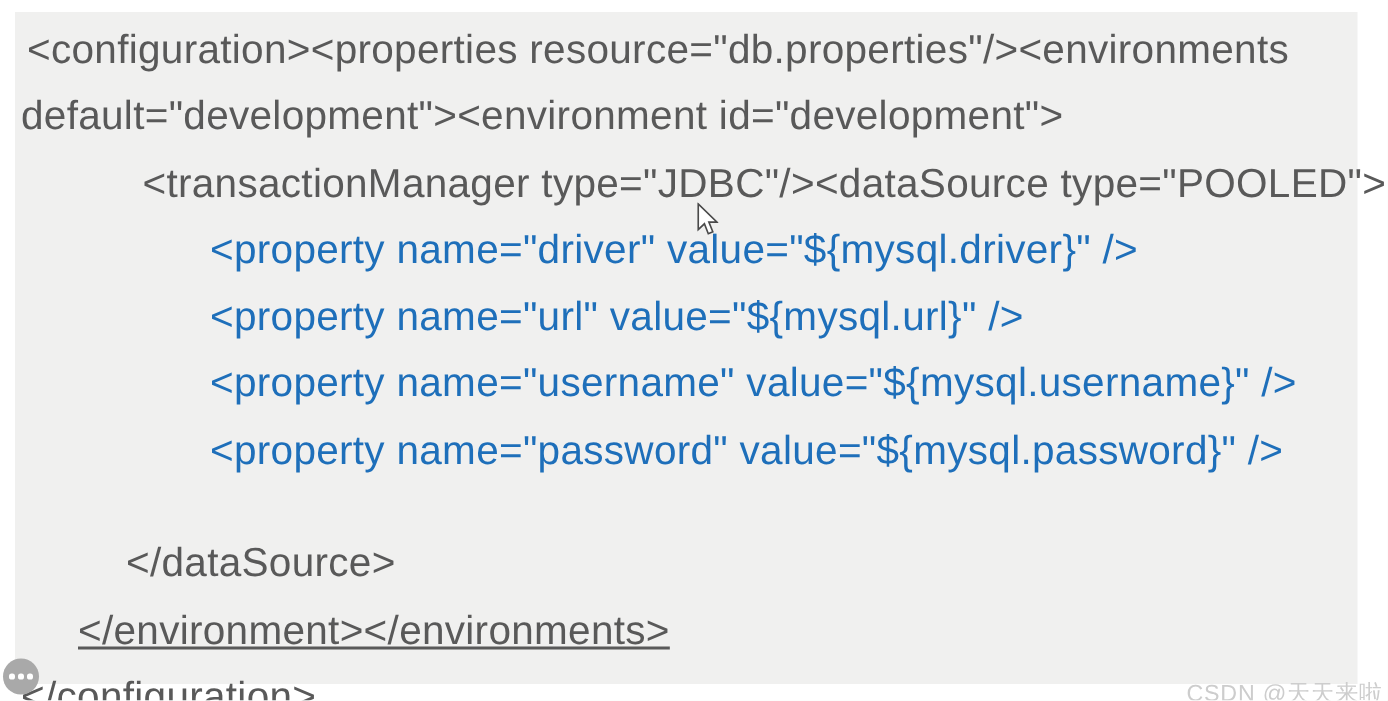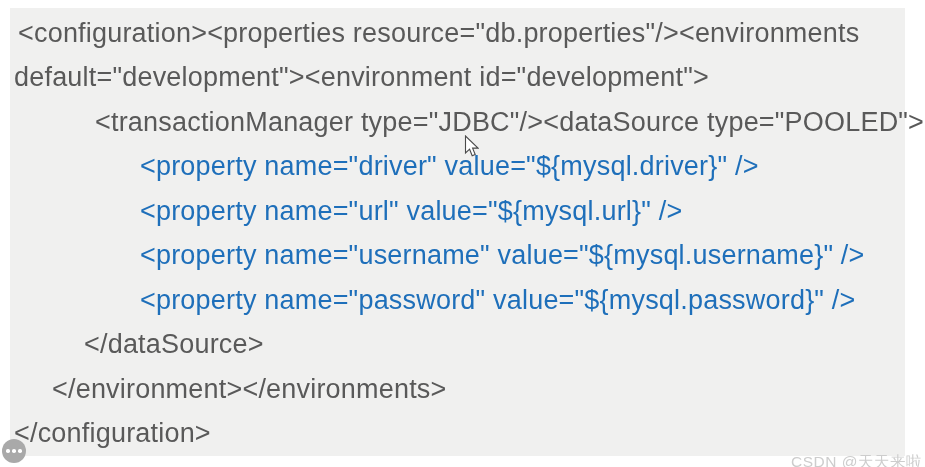--- a/index.html
+++ b/index.html
@@ -35,22 +35,22 @@
     font-size: 27px;
     letter-spacing: 0.2px;
     white-space: pre;
     color: var(--dark-text, #595959);
   }
   .code-line.blue { color: var(--blue-text, #1e6fba); }
   .l1  { margin-left: 18px; }
   .l2  { margin-left: 14px; }
   .l3  { margin-left: 95px; }
   .l4, .l5, .l6, .l7 { margin-left: 140px; }
-  .l8  { margin-left: 84px; }
-  .l9  { margin-left: 52px; }
+  .l8  { margin-left: 84px; margin-top: 31px; }
+  .l9  { margin-left: 52px; text-decoration: underline; }
   .l10 { margin-left: 14px; }
 
   .more-button {
     position: absolute;
     left: 2px;
     top: 439px;
     width: 24px;
     height: 24px;
     border-radius: 50%;
     background: #a9a9a9;

